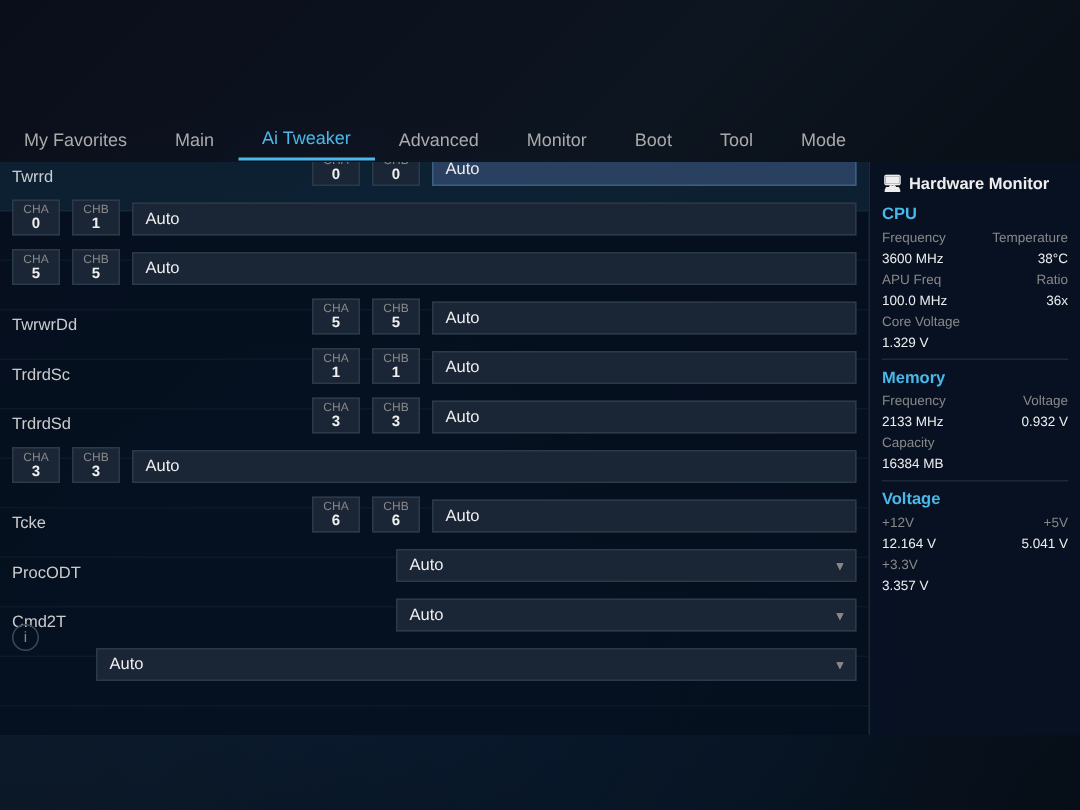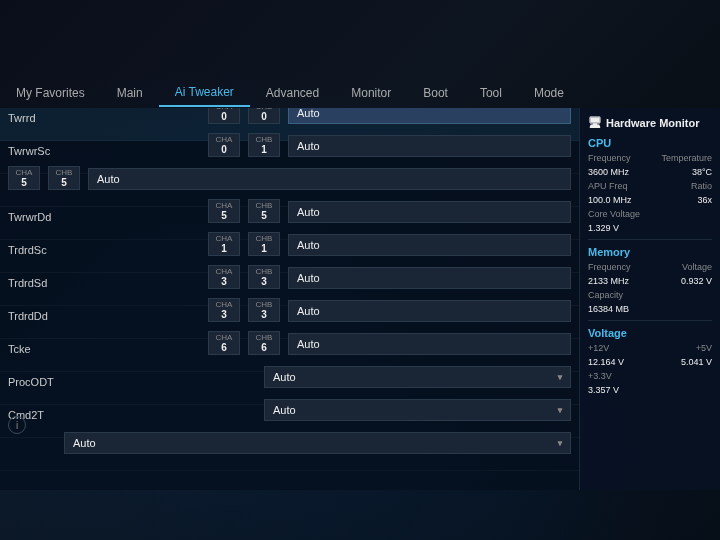--- a/index.html
+++ b/index.html
@@ -375,21 +375,20 @@
             </div>
             <div class="chb-block">
               <span class="ch-label">CHB</span>
               <span class="ch-value">0</span>
             </div>
           </div>
           <div class="setting-value selected-highlight">Auto</div>
         </div>
 
         <div class="setting-row">
-          <span class="setting-name">TwrwrSc</span>
           <div class="setting-cha-chb">
             <div class="cha-block">
               <span class="ch-label">CHA</span>
               <span class="ch-value">0</span>
             </div>
             <div class="chb-block">
               <span class="ch-label">CHB</span>
               <span class="ch-value">1</span>
             </div>
           </div>
@@ -449,21 +448,20 @@
             </div>
             <div class="chb-block">
               <span class="ch-label">CHB</span>
               <span class="ch-value">3</span>
             </div>
           </div>
           <div class="setting-value">Auto</div>
         </div>
 
         <div class="setting-row">
-          <span class="setting-name">TrdrdDd</span>
           <div class="setting-cha-chb">
             <div class="cha-block">
               <span class="ch-label">CHA</span>
               <span class="ch-value">3</span>
             </div>
             <div class="chb-block">
               <span class="ch-label">CHB</span>
               <span class="ch-value">3</span>
             </div>
           </div>

